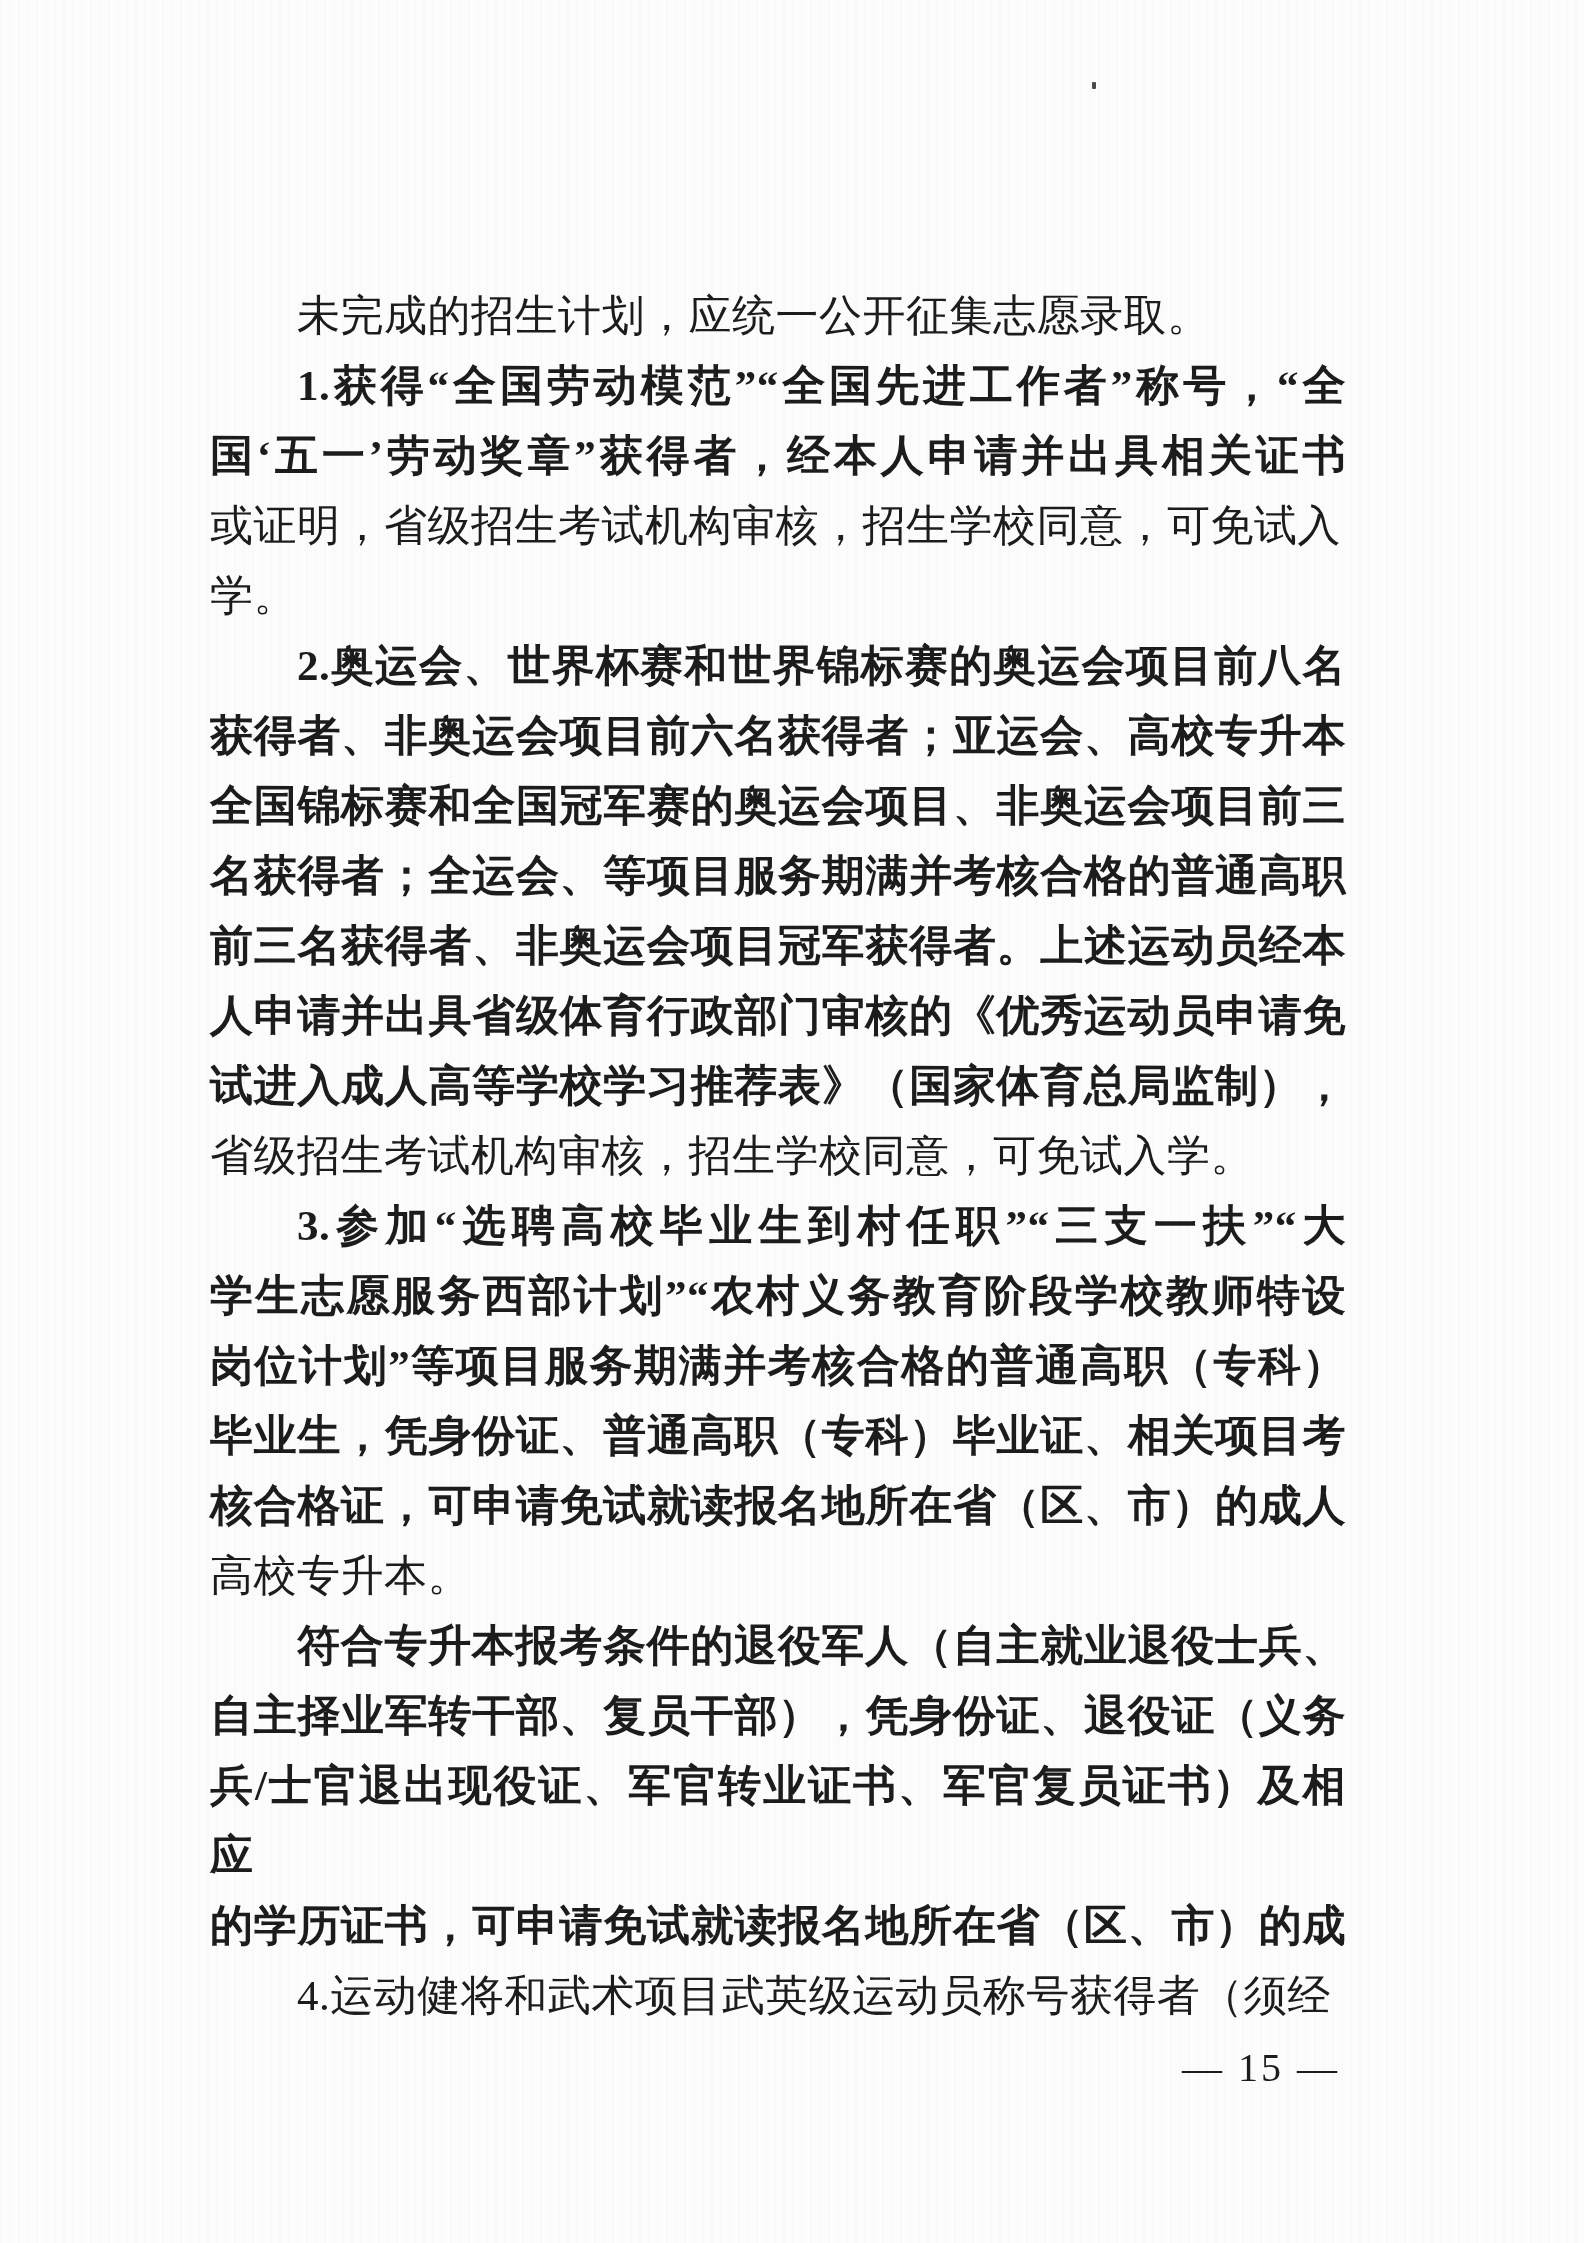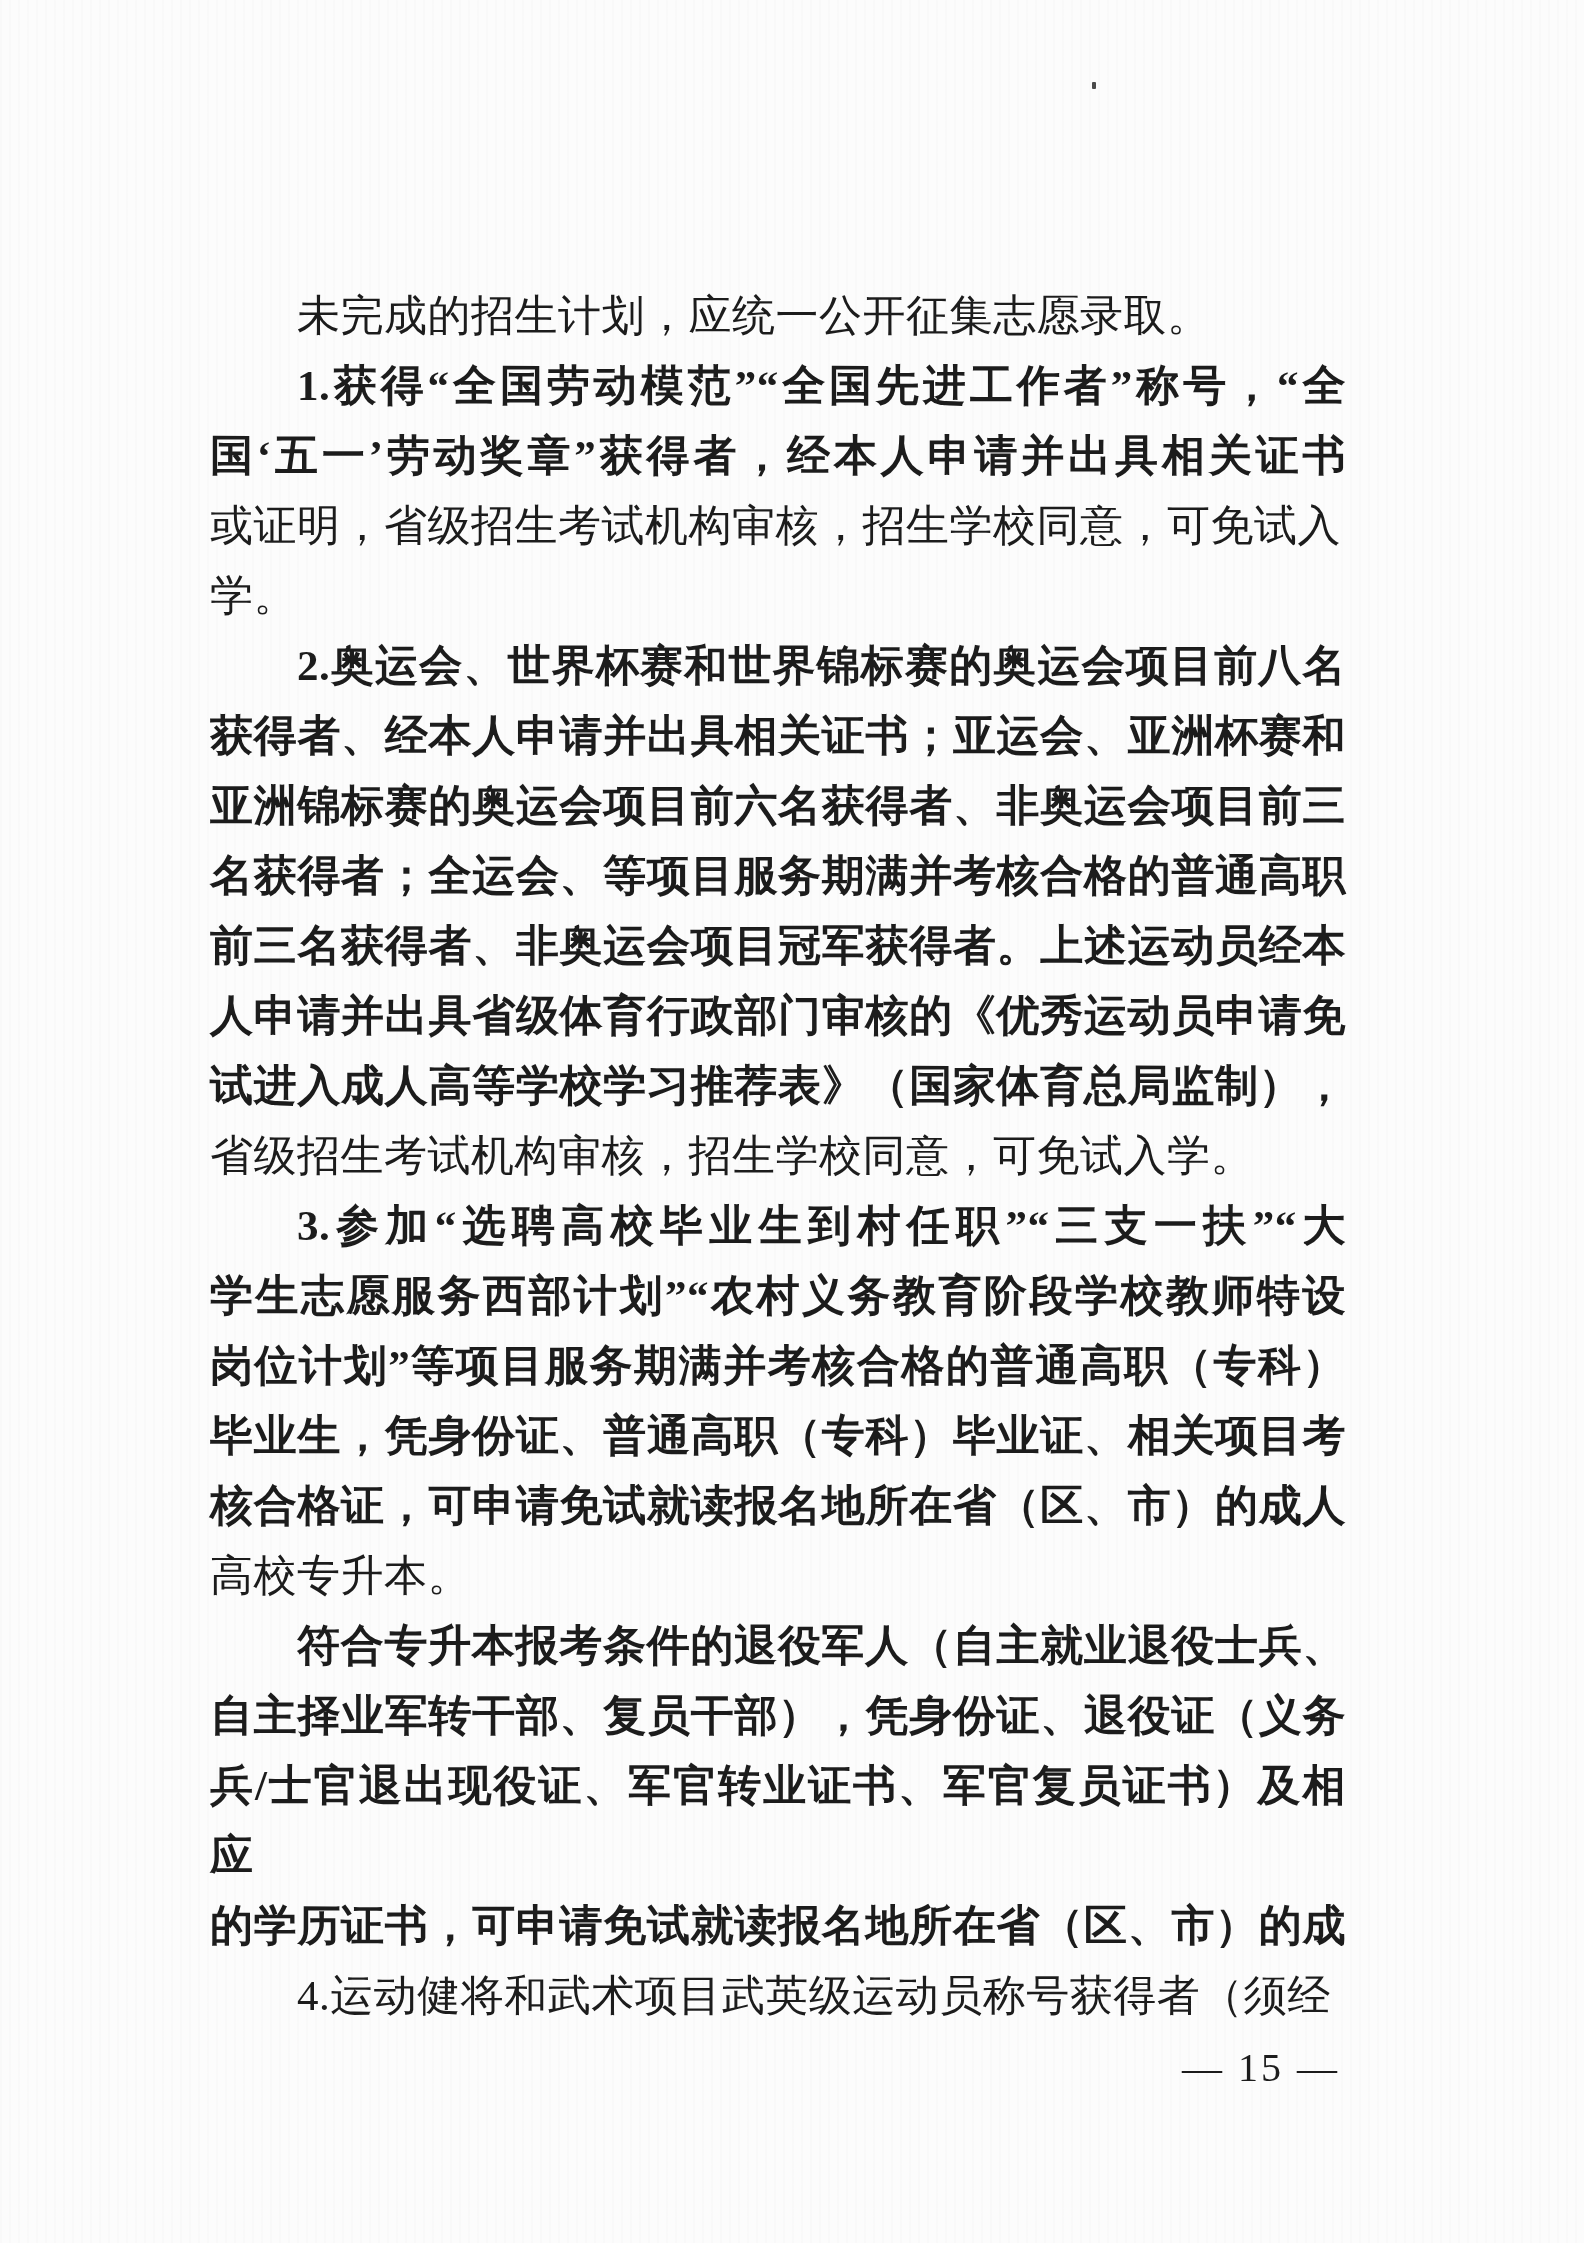--- a/index.html
+++ b/index.html
@@ -76,22 +76,22 @@
       <div class="para">
         <div class="line first">未完成的招生计划，应统一公开征集志愿录取。</div>
       </div>
       <div class="para">
         <div class="line first j">1.获得“全国劳动模范”“全国先进工作者”称号，“全</div>
         <div class="line j">国‘五一’劳动奖章”获得者，经本人申请并出具相关证书</div>
         <div class="line">或证明，省级招生考试机构审核，招生学校同意，可免试入学。</div>
       </div>
       <div class="para">
         <div class="line first j">2.奥运会、世界杯赛和世界锦标赛的奥运会项目前八名</div>
-        <div class="line j">获得者、经本人申请并出具相关证书；亚运会、亚洲杯赛和</div>
-        <div class="line j">亚洲锦标赛的奥运会项目前六名获得者、非奥运会项目前三</div>
+        <div class="line j">获得者、非奥运会项目前六名获得者；亚运会、高校专升本</div>
+        <div class="line j">全国锦标赛和全国冠军赛的奥运会项目、非奥运会项目前三</div>
         <div class="line j">名获得者；全运会、等项目服务期满并考核合格的普通高职</div>
         <div class="line j">前三名获得者、非奥运会项目冠军获得者。上述运动员经本</div>
         <div class="line j">人申请并出具省级体育行政部门审核的《优秀运动员申请免</div>
         <div class="line j">试进入成人高等学校学习推荐表》（国家体育总局监制），</div>
         <div class="line">省级招生考试机构审核，招生学校同意，可免试入学。</div>
       </div>
       <div class="para">
         <div class="line first j">3.参加“选聘高校毕业生到村任职”“三支一扶”“大</div>
         <div class="line j">学生志愿服务西部计划”“农村义务教育阶段学校教师特设</div>
         <div class="line j">岗位计划”等项目服务期满并考核合格的普通高职（专科）</div>

